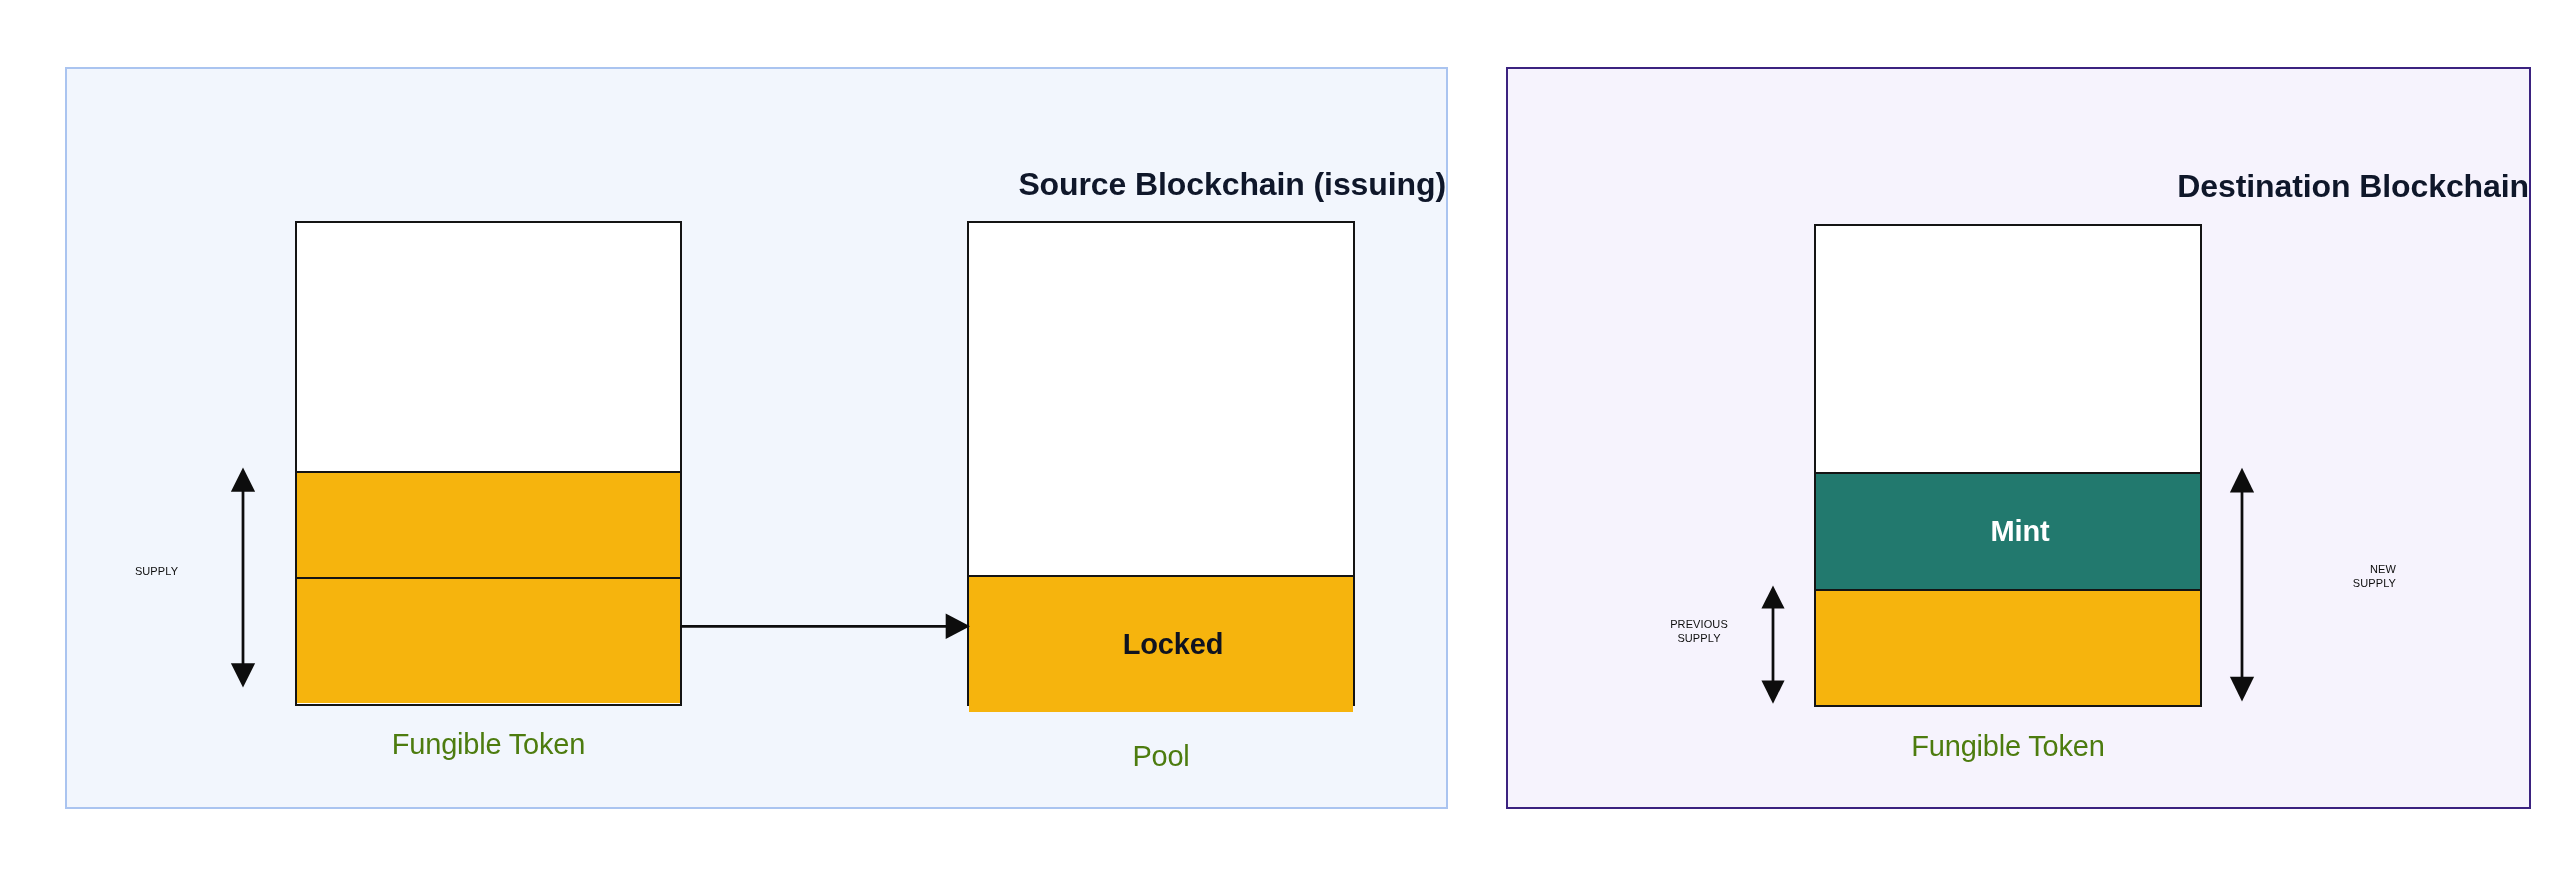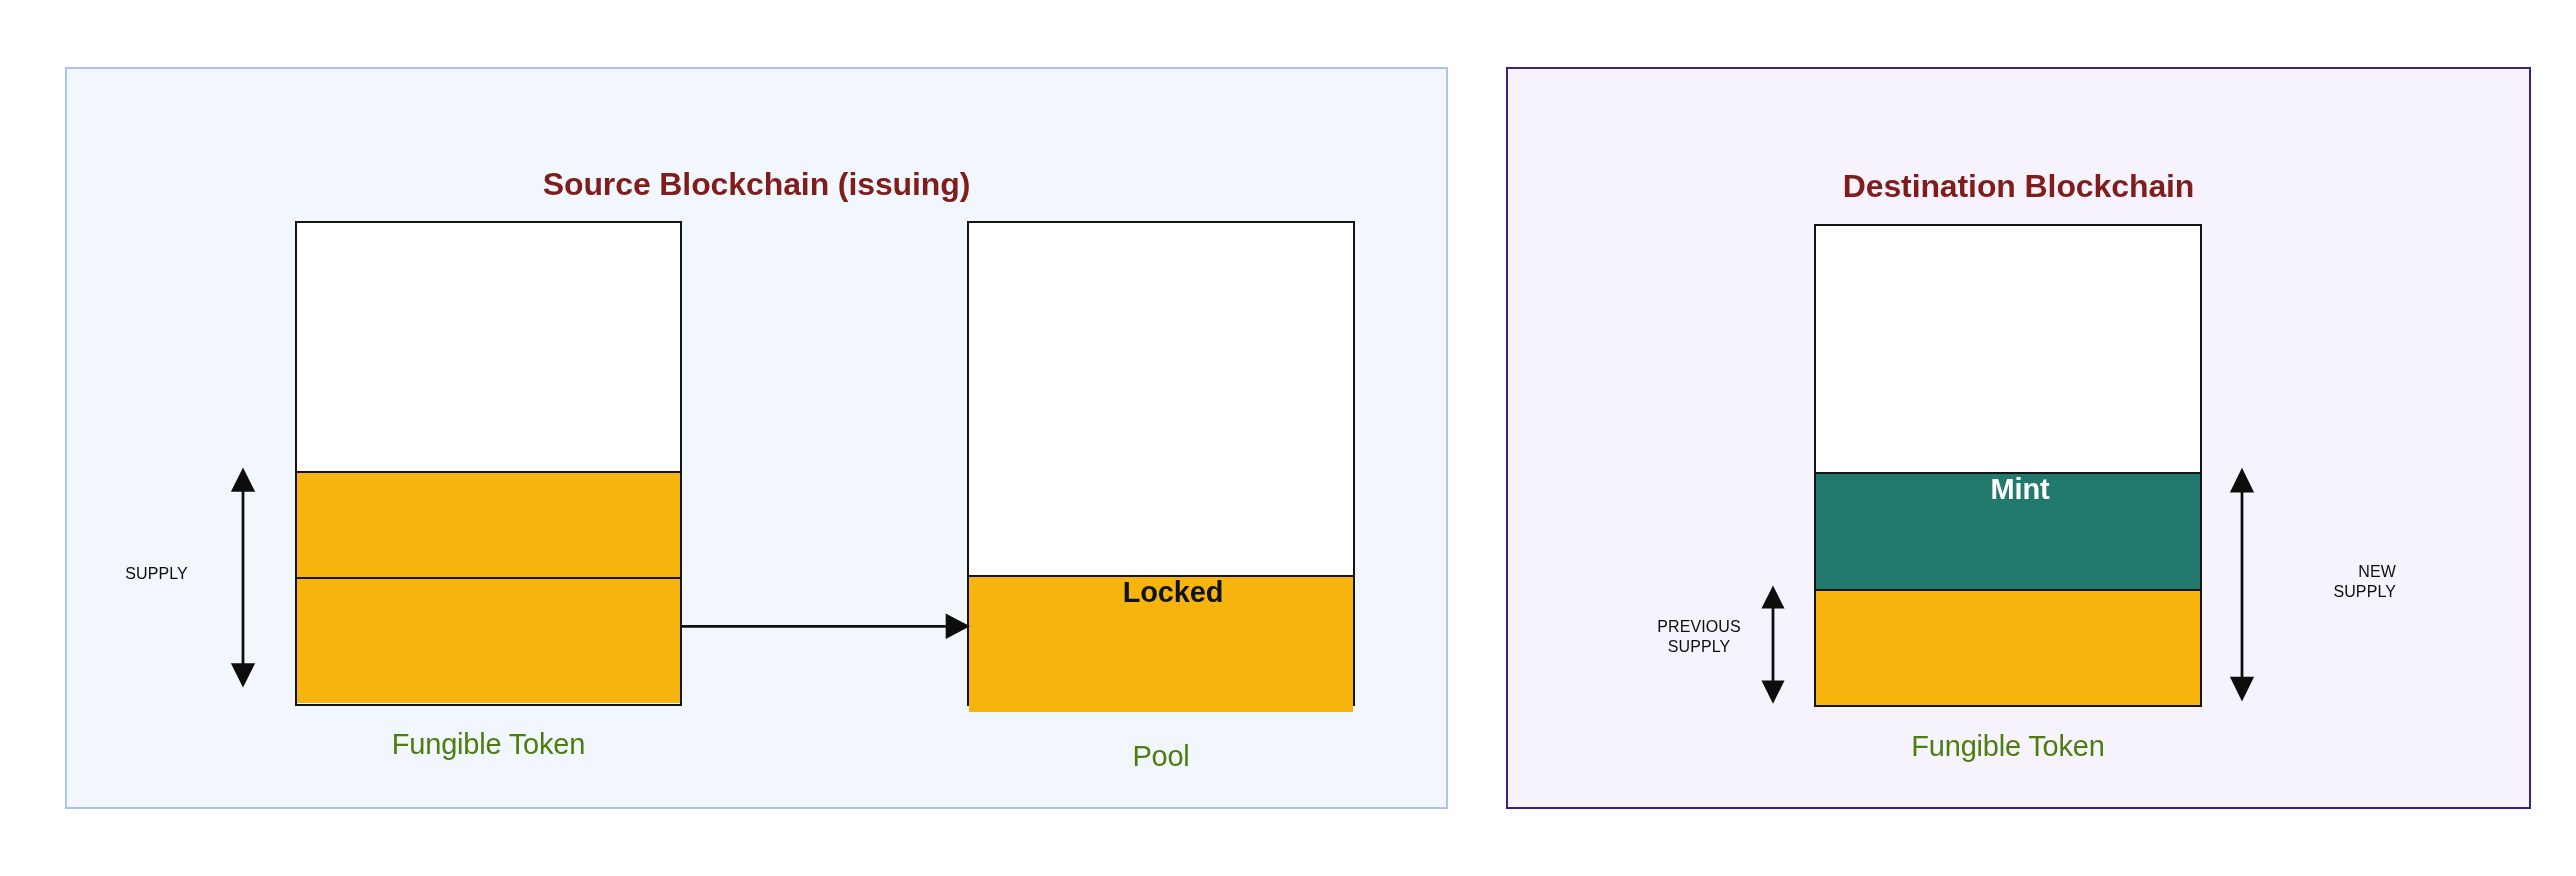--- a/index.html
+++ b/index.html
@@ -14,31 +14,31 @@
   #source-panel{
     left:65px;top:67px;width:1383px;height:742px;
     background:#f2f6fd;border:2.2px solid #aac4f0;
   }
   #destination-panel{
     left:1506px;top:67px;width:1025px;height:742px;
     background:#f6f3fd;border:2.8px solid #3b2280;
   }
 
   .panel-title{
-    position:absolute;left:0;right:0;text-align:center;
-    font-weight:bold;color:#7f1d1d;
+    position:absolute;left:0;right:0;text-align:right;
+    font-weight:bold;color:#0f172a;
     letter-spacing:-0.1px;white-space:nowrap;
   }
   #source-title{top:97px;font-size:32px;}
   #destination-title{top:99px;font-size:32px;}
 
   
   .stack{position:absolute;box-sizing:border-box;border:2.2px solid #141414;background:#ffffff;}
   .seg{position:absolute;left:0;right:0;box-sizing:border-box;
-       display:flex;justify-content:center;padding-left:24px;}
+       display:flex;align-items:center;justify-content:center;padding-left:24px;}
   .seg-white{background:#ffffff;}
   .seg-orange{background:#f6b40d;}
   .seg-teal{background:#22796e;}
   .seg-label{font-size:29px;font-weight:600;letter-spacing:-0.2px;}
   .label-dark{color:#0f1320;}
   .label-light{color:#ffffff;}
   .divider{position:absolute;left:0;right:0;height:2.2px;background:#141414;}
 
   
   #src-token-box{left:295px;top:221px;width:387px;height:485px;}
@@ -72,21 +72,21 @@
   
   .measure{position:absolute;}
   .measure svg{display:block;overflow:visible;}
 
   #supply-measure{left:232px;top:467px;}
   #prev-supply-measure{left:1762px;top:585px;}
   #new-supply-measure{left:2231px;top:467px;}
 
   
   .measure-label{position:absolute;text-align:center;
-                 font-size:16px;color:#0d0d0d;line-height:1.28;
+                 font-size:11px;color:#0d0d0d;line-height:1.28;
                  letter-spacing:0.1px;white-space:pre-line;}
   #supply-label{left:97px;top:564px;width:119px;}
   #prev-supply-label{left:1616px;top:617px;width:166px;}
   #new-supply-label{left:2258px;top:562px;width:138px;text-align:right;}
 
   
   #transfer-arrow{position:absolute;left:680px;top:618px;}
   #transfer-arrow svg{display:block;overflow:visible;}
 </style>
 </head>

